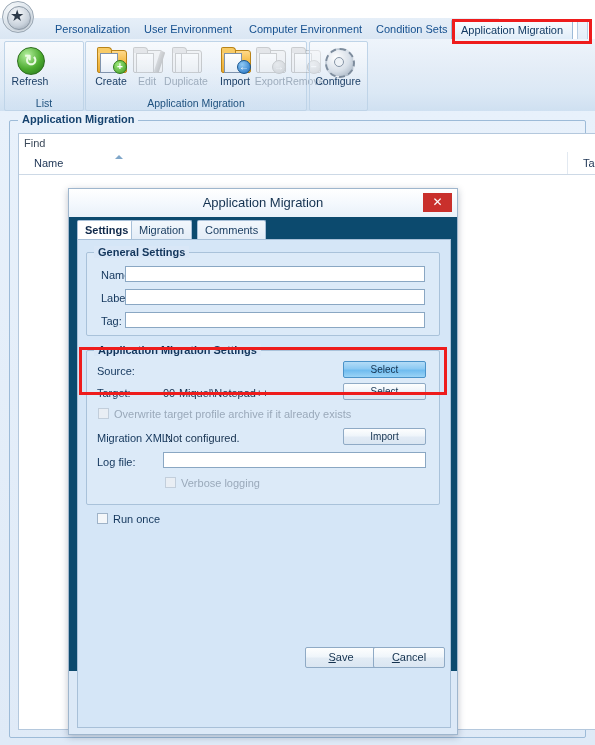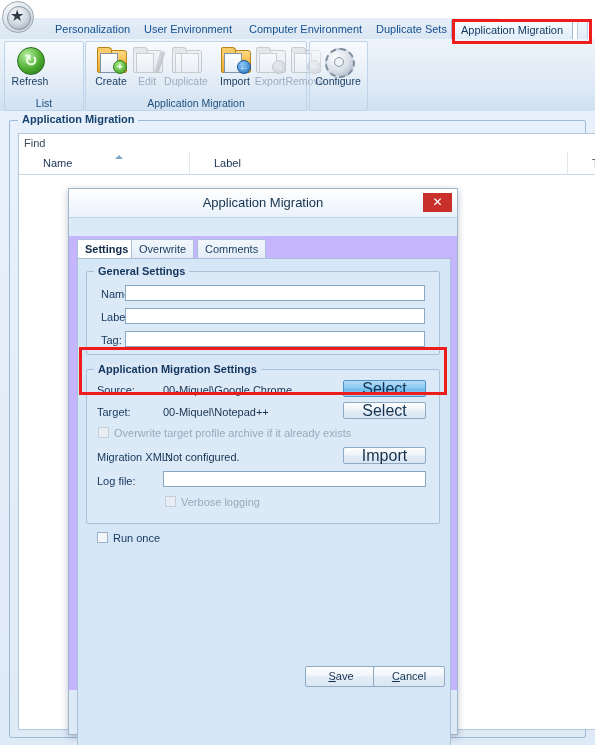--- a/index.html
+++ b/index.html
@@ -245,21 +245,21 @@
     left: 0; top: 18px;
     width: 100%; height: 22px;
     background: #ffffff;
     border-bottom: 1px solid #cdd9e6;
   }
   .colhead .col {
     position: absolute; top: 0;
     height: 22px; line-height: 22px;
     font-size: 11px; color: #1c3353;
     border-left: 1px solid #e2e9f1;
-    padding-left: 24px;
+    padding-left: 15px;
     box-sizing: border-box;
     cursor: default;
   }
   .colhead .col:first-child { border-left: none; }
   .sortcaret {
     position: absolute;
     left: 96px; top: 3px;
     width: 0;height:0;
     border-left:4px solid transparent;
     border-right:4px solid transparent;
@@ -293,22 +293,21 @@
     width: 29px; height: 19px;
     background: #c9302c;
     color: #ffffff;
     font-size: 12px; line-height: 19px; text-align: center;
     cursor: default;
   }
   .dlg-body {
     position: absolute;
     left: 0; top: 28px;
     width: 100%; height: 454px;
-    background: #c4b5fd;
-    margin-top: 19px;
+    background: #0c4a6e;
   }
 
   .dtabs { position: absolute; left: 8px; top: 3px; height: 20px; }
   .dtab {
     position: absolute; top: 0;
     height: 19px; line-height: 19px;
     padding: 0 7px;
     font-size: 11px;
     border: 1px solid #a8c0d8;
     border-bottom: none;
@@ -363,21 +362,21 @@
     font-size: 11px;
     color: #16314f;
     line-height: 14px;
   }
   .btn {
     position: absolute;
     height: 17px;
     background: linear-gradient(to bottom, #fdfefe 0%, #eef4fa 48%, #e2ebf5 52%, #dae6f2 100%);
     border: 1px solid #8faac5;
     border-radius: 2px;
-    font-size: 16px;
+    font-size: 10px;
     line-height: 16px;
     text-align: center;
     color: #14324f;
     cursor: default;
     box-sizing: border-box;
   }
   .btn.hot {
     background: linear-gradient(to bottom, #b4dcf7 0%, #8dcaf3 45%, #6fbcef 55%, #9ad3f6 100%);
     border-color: #4b93c9;
   }
@@ -419,21 +418,21 @@
 
   <div class="applogo">
     <div class="inner"></div>
     <div class="star">★</div>
   </div>
 
   <div class="tabstrip">
     <div class="rtab" style="left:46px;">Personalization</div>
     <div class="rtab" style="left:240px;">Computer Environment</div>
     <div class="rtab" style="left:135px;">User Environment</div>
-    <div class="rtab" style="left:367px;">Duplicate Sets</div>
+    <div class="rtab" style="left:367px;">Condition Sets</div>
     <div class="rtab active" style="left:451px;">Application Migration</div>
     <div class="tabtail" style="left:577px;"></div>
   </div>
 
   <div class="ribbon">
 
     <div class="rgroup" style="left:4px; width:78px;">
       <div class="rbtn" style="left:2px;">
         <div class="ico">
             <div class="ic-refresh">↻</div>
@@ -515,39 +514,38 @@
   <div class="content">
     <div class="groupbox">
       <div class="gbtitle">Application Migration</div>
 
       <div class="listpanel">
         <div class="findbar">
           <div class="ph">Find</div>
         </div>
         <div class="colhead">
           <div class="col" style="left:0;   width:170px;">Name</div>
-          <div class="col" style="left:170px;width:378px;">Label</div>
           <div class="col" style="left:548px;width:32px;">Tag</div>
           <div class="sortcaret"></div>
         </div>
       </div>
     </div>
   </div>
 
   <div class="dialog">
     <div class="dlg-title">
       <div class="t">Application Migration</div>
       <div class="dlg-close">✕</div>
     </div>
 
     <div class="dlg-body">
 
       <div class="dtabs">
         <div class="dtab active" style="left:0;">Settings</div>
-        <div class="dtab" style="left:54px;">Overwrite</div>
+        <div class="dtab" style="left:54px;">Migration</div>
         <div class="dtab" style="left:120px;">Comments</div>
       </div>
 
       <div class="tabpanel">
 
         <div class="fieldset" style="left:8px; top:12px; width:352px; height:82px;">
           <legend>General Settings</legend>
 
           <div class="flabel" style="left:14px; top:15px;">Name:</div>
           <div class="ftext" style="left:38px; top:13px; width:300px;"></div>
@@ -556,21 +554,20 @@
           <div class="ftext" style="left:38px; top:36px; width:300px;"></div>
 
           <div class="flabel" style="left:14px; top:61px;">Tag:</div>
           <div class="ftext" style="left:38px; top:59px; width:300px;"></div>
         </div>
 
         <div class="fieldset" style="left:8px; top:110px; width:352px; height:153px;">
           <legend>Application Migration Settings</legend>
 
           <div class="flabel" style="left:10px; top:13px;">Source:</div>
-          <div class="fvalue" style="left:76px; top:13px;">00-Miquel\Google Chrome</div>
           <div class="btn hot" style="left:256px; top:10px; width:83px;">Select</div>
 
           <div class="flabel" style="left:10px; top:35px;">Target:</div>
           <div class="fvalue" style="left:76px; top:35px;">00-Miquel\Notepad++</div>
           <div class="btn" style="left:256px; top:32px; width:83px;">Select</div>
 
           <div class="chk dim" style="left:11px; top:57px;"></div>
           <div class="flabel dim" style="left:27px; top:56px;">Overwrite target profile archive if it already exists</div>
 
           <div class="flabel" style="left:10px; top:80px;">Migration XML:</div>

